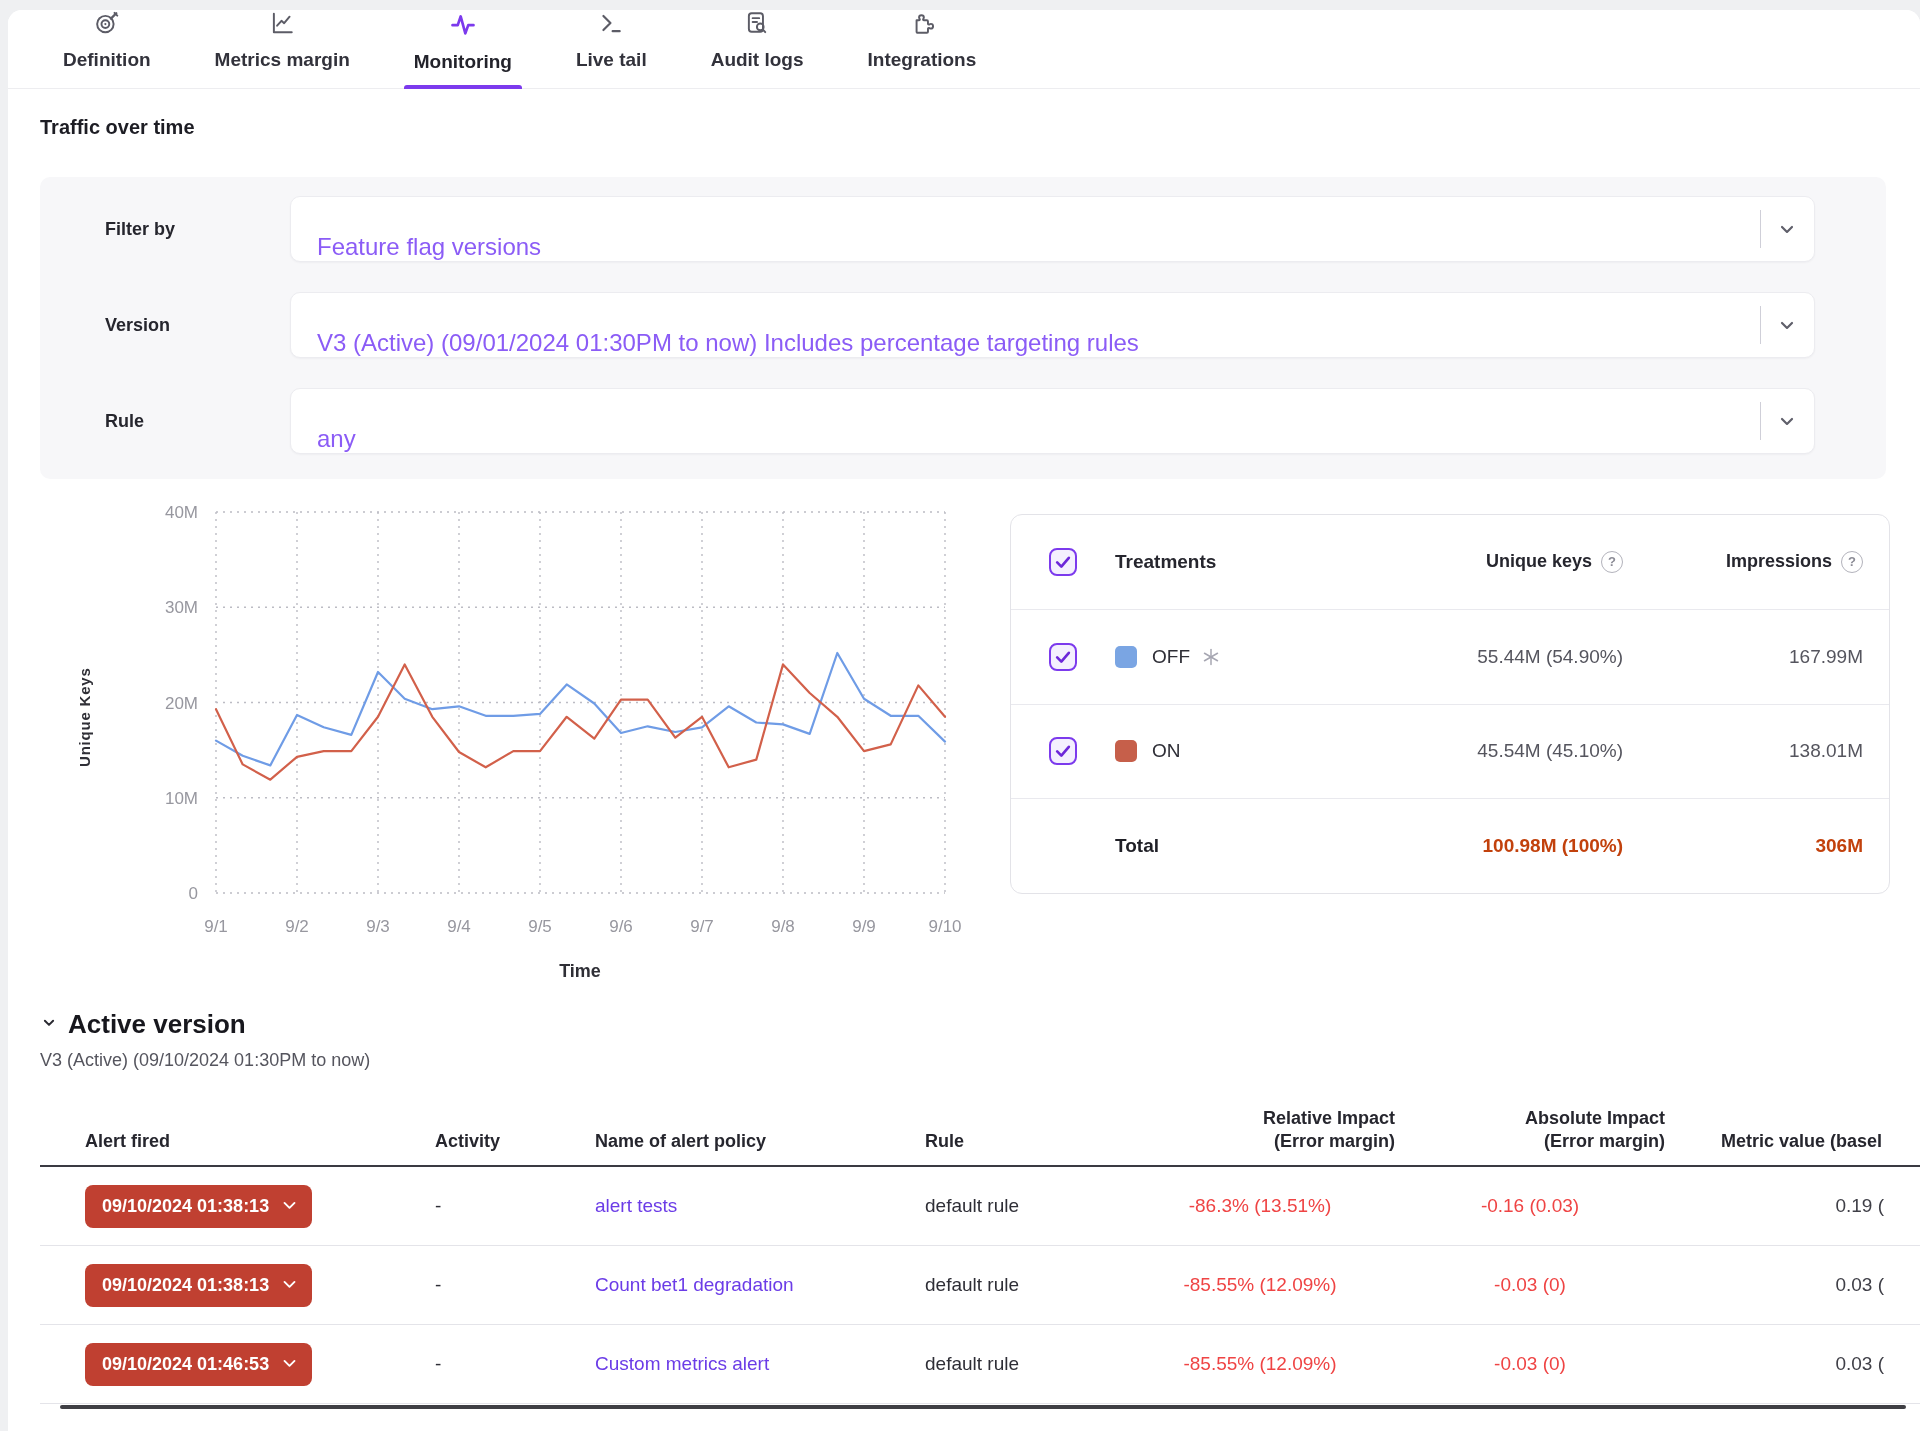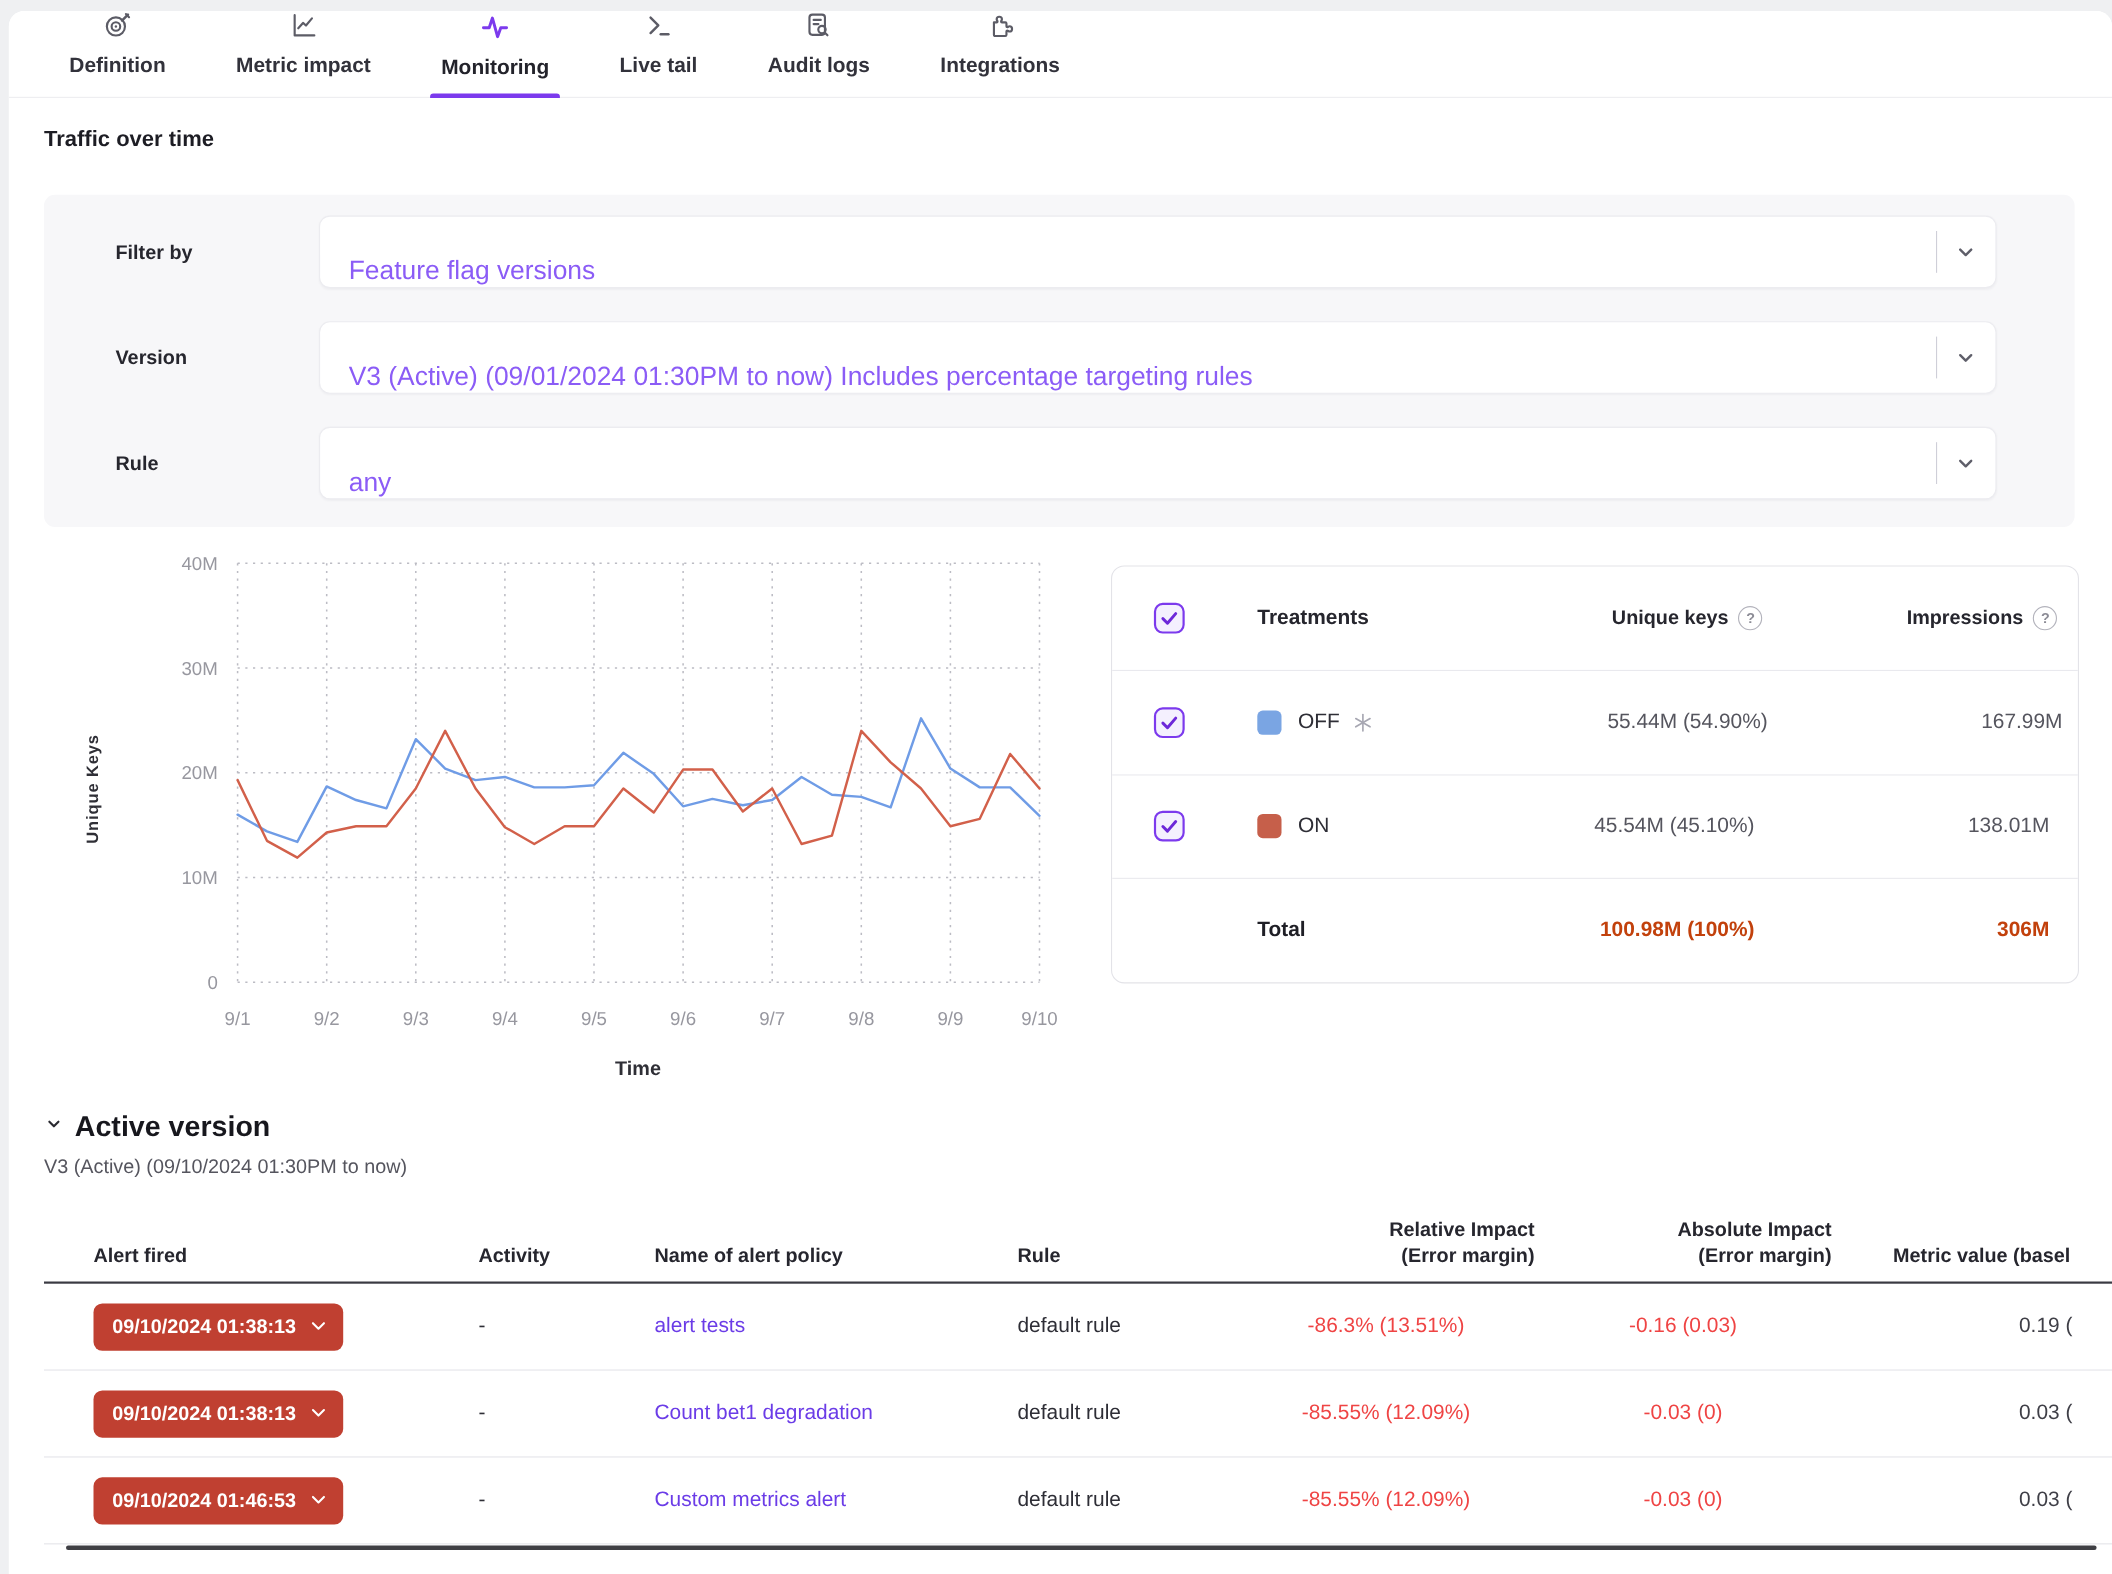--- a/index.html
+++ b/index.html
@@ -62,21 +62,21 @@
   }
   svg text{font-family:"Liberation Sans",sans-serif;}
   
   .treat-card{
     margin-left:10px;margin-top:15px;width:880px;height:380px;box-sizing:border-box;
     border:1px solid #e3e3e8;border-radius:12px;background:#fff;
     display:flex;flex-direction:column;overflow:hidden;
   }
   .treat-grid{
     display:grid;grid-template-columns:66px 1fr 330px 240px;
-    align-items:center;padding:0 26px 0 38px;flex:1;gap:28px;
+    align-items:center;padding:0 26px 0 38px;flex:1;
   }
   .treat-grid{border-bottom:1px solid #e9e9ee;}
   .treat-grid:last-child{border-bottom:none;}
   .treat-head{font-weight:700;color:#26262e;font-size:19px;}
   .t-num{font-size:19px;color:#55555e;text-align:right;}
   .t-head-cell{display:flex;align-items:center;justify-content:flex-end;gap:9px;font-size:18px;font-weight:700;color:#26262e;}
   .t-name-cell{display:flex;align-items:center;font-size:19px;color:#2e2e36;gap:0;}
   .checkbox{
     width:28px;height:28px;border:2.5px solid #7c3aed;border-radius:8px;background:#f4f0fe;
     display:flex;align-items:center;justify-content:center;box-sizing:border-box;cursor:pointer;
@@ -133,21 +133,21 @@
       </span>
       <span class="tab-label">Definition</span>
     </div>
     <div class="tab">
       <span>
         <svg width="26" height="26" viewBox="0 0 24 24" fill="none" stroke="#5c5c66" stroke-width="1.8" stroke-linecap="round" stroke-linejoin="round">
           <path d="M4.5 3.5 V20.5 H21"></path>
           <polyline points="7.5,14.5 11.5,10 14,12.2 19,6.2"></polyline>
         </svg>
       </span>
-      <span class="tab-label">Metric impact</span>
+      <span class="tab-label">Metrics margin</span>
     </div>
     <div class="tab active">
       <span>
         <svg width="28" height="28" viewBox="0 0 24 24" fill="none" stroke="#7c3aed" stroke-width="2.3" stroke-linecap="round" stroke-linejoin="round">
           <polyline points="3,13 7.5,13 10,5.5 14,20 16.5,13 21,13"></polyline>
         </svg>
       </span>
       <span class="tab-label">Monitoring</span>
     </div>
     <div class="tab">

